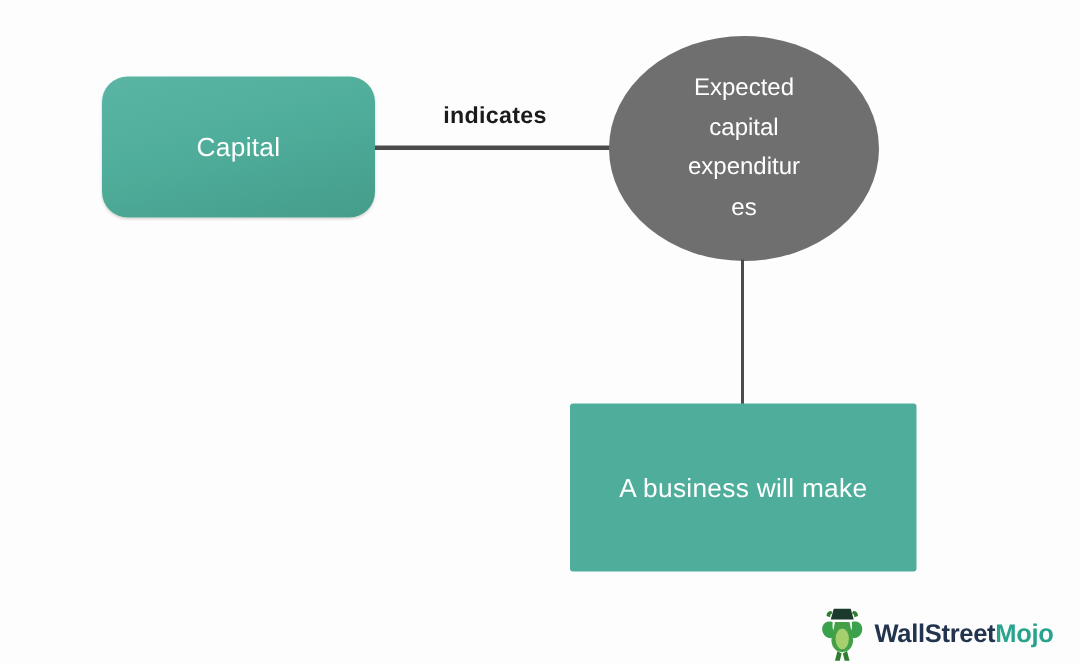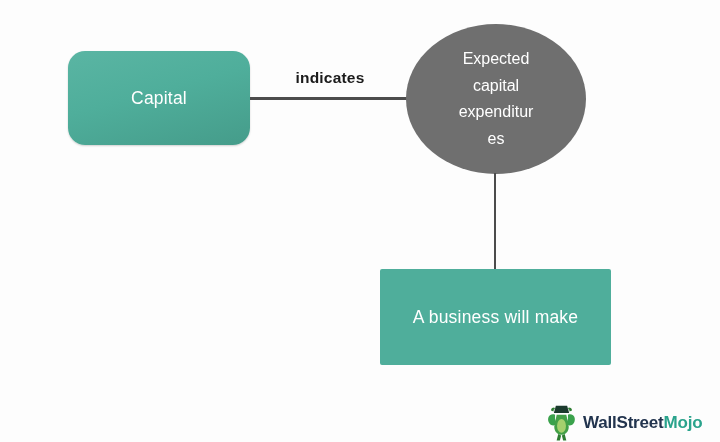--- a/index.html
+++ b/index.html
@@ -32,21 +32,21 @@
     letter-spacing: .2px;
   }
   .node-ellipse {
     left: 406px; top: 24px; width: 180px; height: 150px;
     border-radius: 50%;
     background: var(--gray-node, #6f6f6f);
     font-size: 16px;
     line-height: 26.5px;
   }
   .node-rect {
-    left: 380px; top: 269px; width: 231px; height: 96px;
+    left: 380px; top: 269px; width: 231px; height: 112px;
     border-radius: 2px;
     background: var(--teal, #4fae9b);
     font-size: 17.5px;
     line-height: 29px;
     letter-spacing: .2px;
   }
 
   
   .hline {
     position: absolute;

